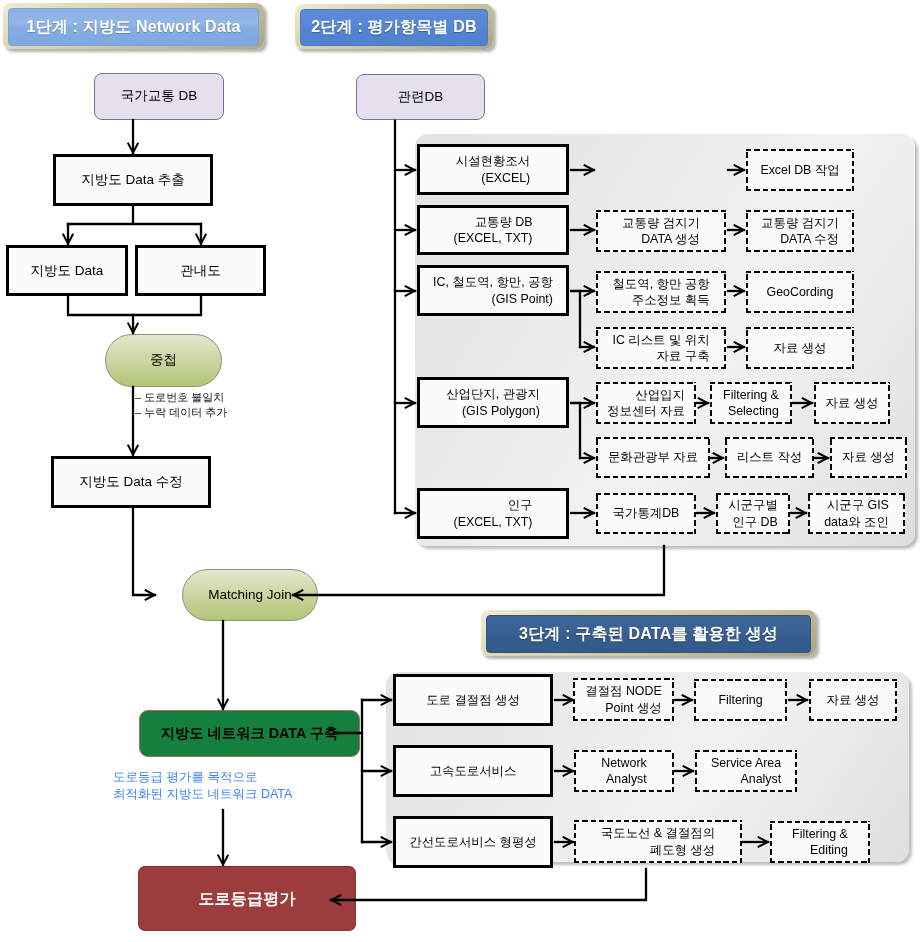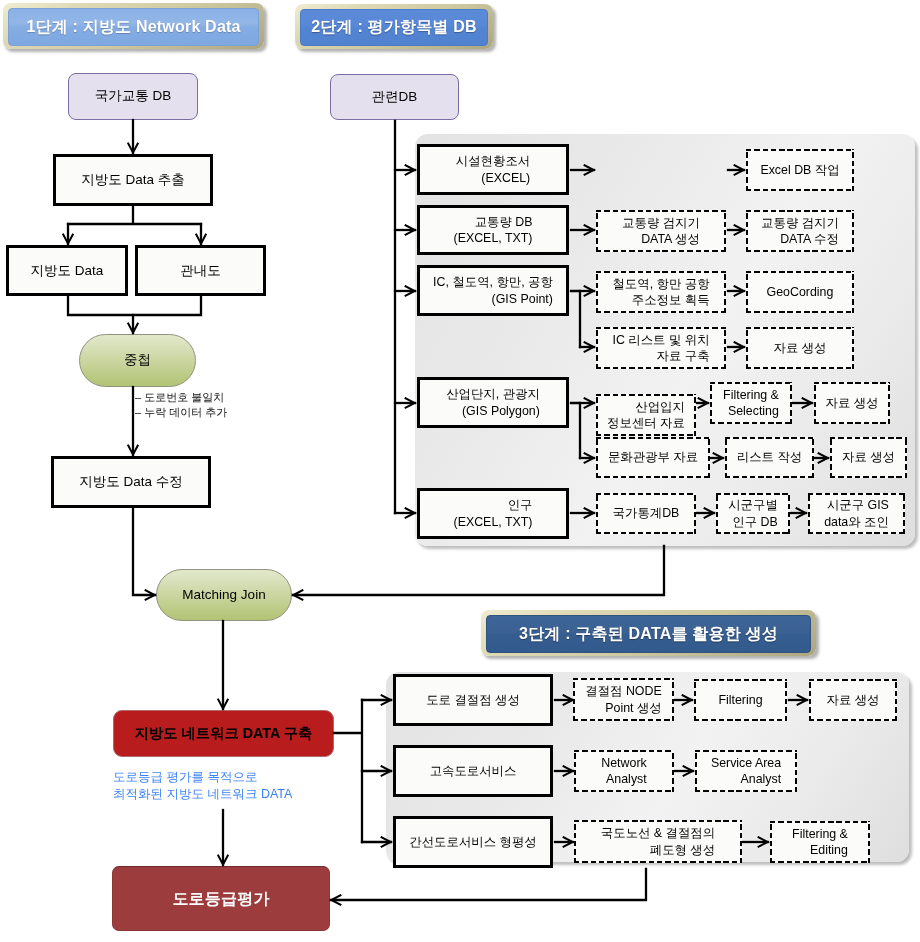--- a/index.html
+++ b/index.html
@@ -25,21 +25,21 @@
       repeating-linear-gradient(90deg,#000 0 5.4px,transparent 5.4px 8.3px),
       repeating-linear-gradient(90deg,#000 0 5.4px,transparent 5.4px 8.3px),
       repeating-linear-gradient(0deg,#000 0 5.4px,transparent 5.4px 8.3px),
       repeating-linear-gradient(0deg,#000 0 5.4px,transparent 5.4px 8.3px),
       linear-gradient(#fbfbfa,#fbfbfa);
     background-size:100% 2.4px,100% 2.4px,2.4px 100%,2.4px 100%,100% 100%;
     background-position:0 0,0 100%,0 0,100% 0,0 0;
     background-repeat:no-repeat;}
 
   .round{position:absolute;box-sizing:border-box;display:flex;align-items:center;
-         justify-content:center;text-align:center;line-height:1.2;}
+         justify-content:center;text-align:center;line-height:1.2;margin-left:26px;}
 
   
   .panel{position:absolute;border-radius:13px;box-sizing:border-box;
          background:linear-gradient(122deg,#e3e3e3 0%,#e9e9e9 30%,#f2f2f2 56%,#eaeaea 78%,#dededf 100%);
          box-shadow:2.5px 3px 3px rgba(0,0,0,0.26);}
 
   svg.lines{position:absolute;left:0;top:0;width:920px;height:942px;overflow:visible;z-index:5;}
   .panel{z-index:1;}
   .box,.round,.banner,.banner-frame,.cap,.note{z-index:3;}
 
@@ -53,21 +53,21 @@
       border:1px solid #7aa2d8;text-shadow:0 1px 1px rgba(0,0,0,.22);}
   .b2{background:linear-gradient(180deg,#5a8ad8 0%,#5888d6 42%,#5384d2 54%,#5182d0 100%);
       border:1px solid #4a7bc8;text-shadow:0 1px 1px rgba(0,0,0,.3);}
   .b3{background:linear-gradient(180deg,#3d6496 0%,#3b6293 42%,#365d8f 54%,#335a8d 100%);
       border:1px solid #2e5381;text-shadow:0 1px 1px rgba(0,0,0,.35);}
 
   
   .lav{background:#e4e0ee;border:1.8px solid #7b6da2;border-radius:8px;color:#000;box-sizing:border-box;}
   .olive{background:linear-gradient(180deg,#e2e8cb 0%,#d8e0ba 22%,#c9d59f 52%,#bbcb85 80%,#b2c476 100%);
          border:1.7px solid #91917e;border-radius:27px;color:#000;}
-  .pink{background:#b91c1c;border:1.8px solid #b06a6a;border-radius:9px;color:#000;box-sizing:border-box;}
+  .pink{background:#15803d;border:1.8px solid #b06a6a;border-radius:9px;color:#000;box-sizing:border-box;}
   .darkred{background:#9c3c3c;border-top:1.5px solid #702c2c;border-left:1px solid #8d3636;
            border-right:1px solid #8d3636;border-bottom:1px solid #8d3636;
            border-radius:7px;color:#fff;box-sizing:border-box;}
 </style>
 </head>
 <body>
 
 <div id="stage">
 
   <svg class="lines" viewBox="0 0 920 942">
@@ -232,21 +232,21 @@
   </div>
 
   <div class="box dashed" style="left:596px;top:327px;width:130px;height:42px;font-size:12.4px;">
     <div class="txt"><span>IC 리스트 및 위치</span><br>
     <span>자료 구축</span></div>
   </div>
   <div class="box dashed" style="left:746px;top:327px;width:108px;height:42px;font-size:12.4px;">
     <span>자료 생성</span>
   </div>
 
-  <div class="box dashed" style="left:596px;top:394px;width:100px;height:42px;font-size:12.4px;">
+  <div class="box dashed" style="left:596px;top:382px;width:100px;height:42px;font-size:12.4px;">
     <div class="txt"><span>산업입지</span><br>
     <span>정보센터 자료</span></div>
   </div>
   <div class="box dashed" style="left:710px;top:382px;width:82px;height:42px;font-size:12.4px;">
     <div class="txt"><span>Filtering &amp;</span><br>
     <span>Selecting</span></div>
   </div>
   <div class="box dashed" style="left:814px;top:382px;width:76px;height:42px;font-size:12.4px;">
     <span>자료 생성</span>
   </div>

